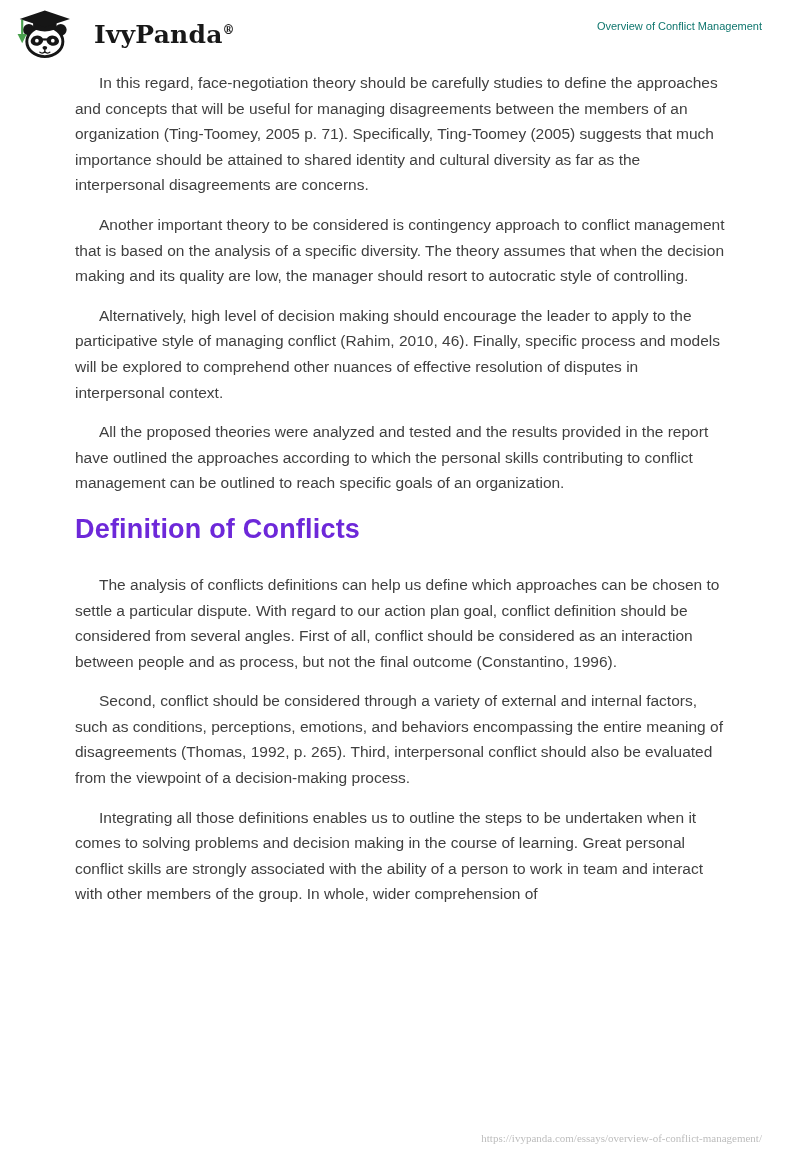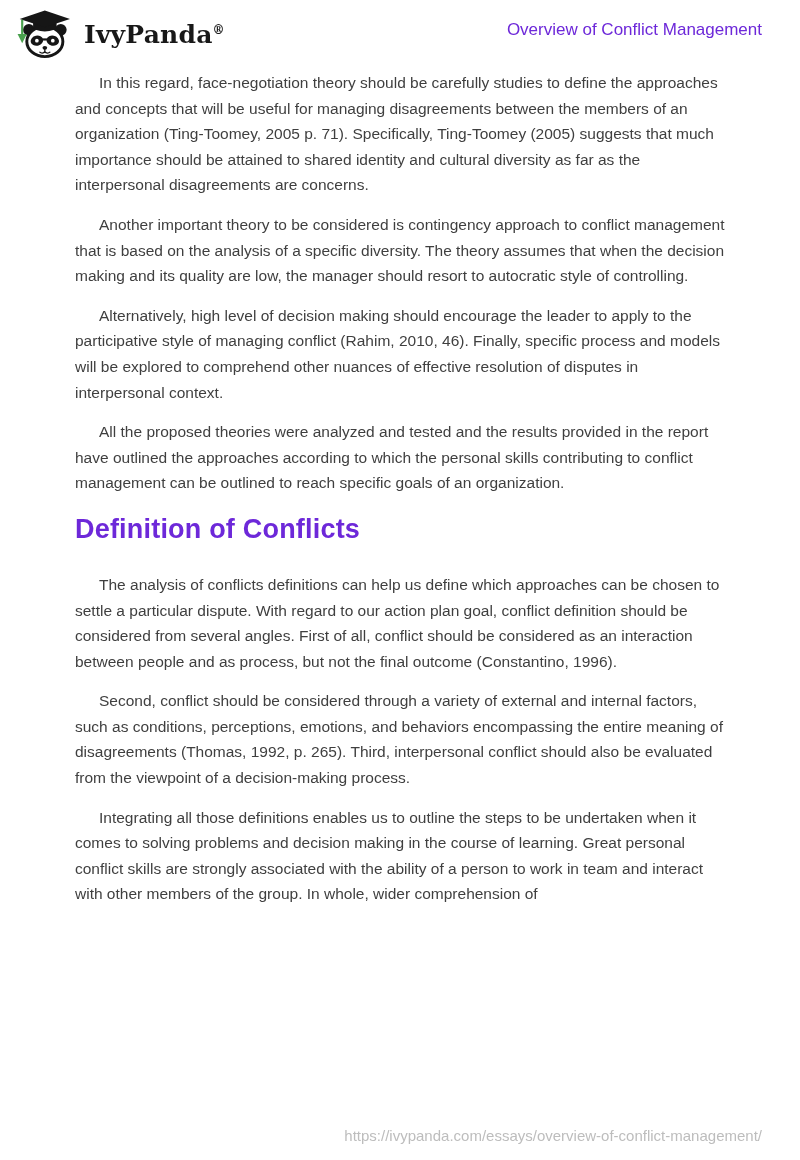--- a/index.html
+++ b/index.html
@@ -11,33 +11,33 @@
     overflow: hidden;
     font-family: "Liberation Sans", sans-serif;
     box-sizing: border-box;
   }
   .header {
     display: flex;
     justify-content: space-between;
     align-items: flex-start;
     padding: 8px 38px 0 14px;
   }
-  .brand { display: flex; align-items: center; gap: 10px; }
+  .brand { display: flex; align-items: center; gap: 20px; }
   .logo-svg { display: block; }
   .brand-name {
     font-family: "DejaVu Serif", serif;
     font-weight: 700;
     font-size: 25px;
     color: #181818;
     letter-spacing: 0.2px;
   }
   .brand-name sup { font-size: 12px; font-weight: 700; }
   .doc-title {
-    font-size: 17px;
-    color: #6d28d9;
+    font-size: 11px;
+    color: #0f766e;
     margin-top: 12px;
     margin-left: 24px;
   }
   .content {
     margin: 10px 75px 0 75px;
     color: #3f3f3f;
     font-size: 15.5px;
     line-height: 25.6px;
   }
   .para { margin: 0 0 14px 0; }
@@ -47,22 +47,23 @@
     line-height: 34px;
     font-weight: bold;
     color: #6d28d9;
     margin: 16px 0 26px 0;
     letter-spacing: 0.2px;
   }
   .footer {
     position: absolute;
     right: 38px;
     bottom: 16px;
-    font-size: 15px;
+    font-size: 11px;
     color: #bdbdbd;
+    font-family: Liberation Serif, serif;
   }
 </style>
 </head>
 <body>
 
 <div class="page">
 
   <header class="header">
     <div class="brand">
       <svg class="logo-svg" width="60" height="52" viewBox="0 0 70 62" aria-hidden="true">

